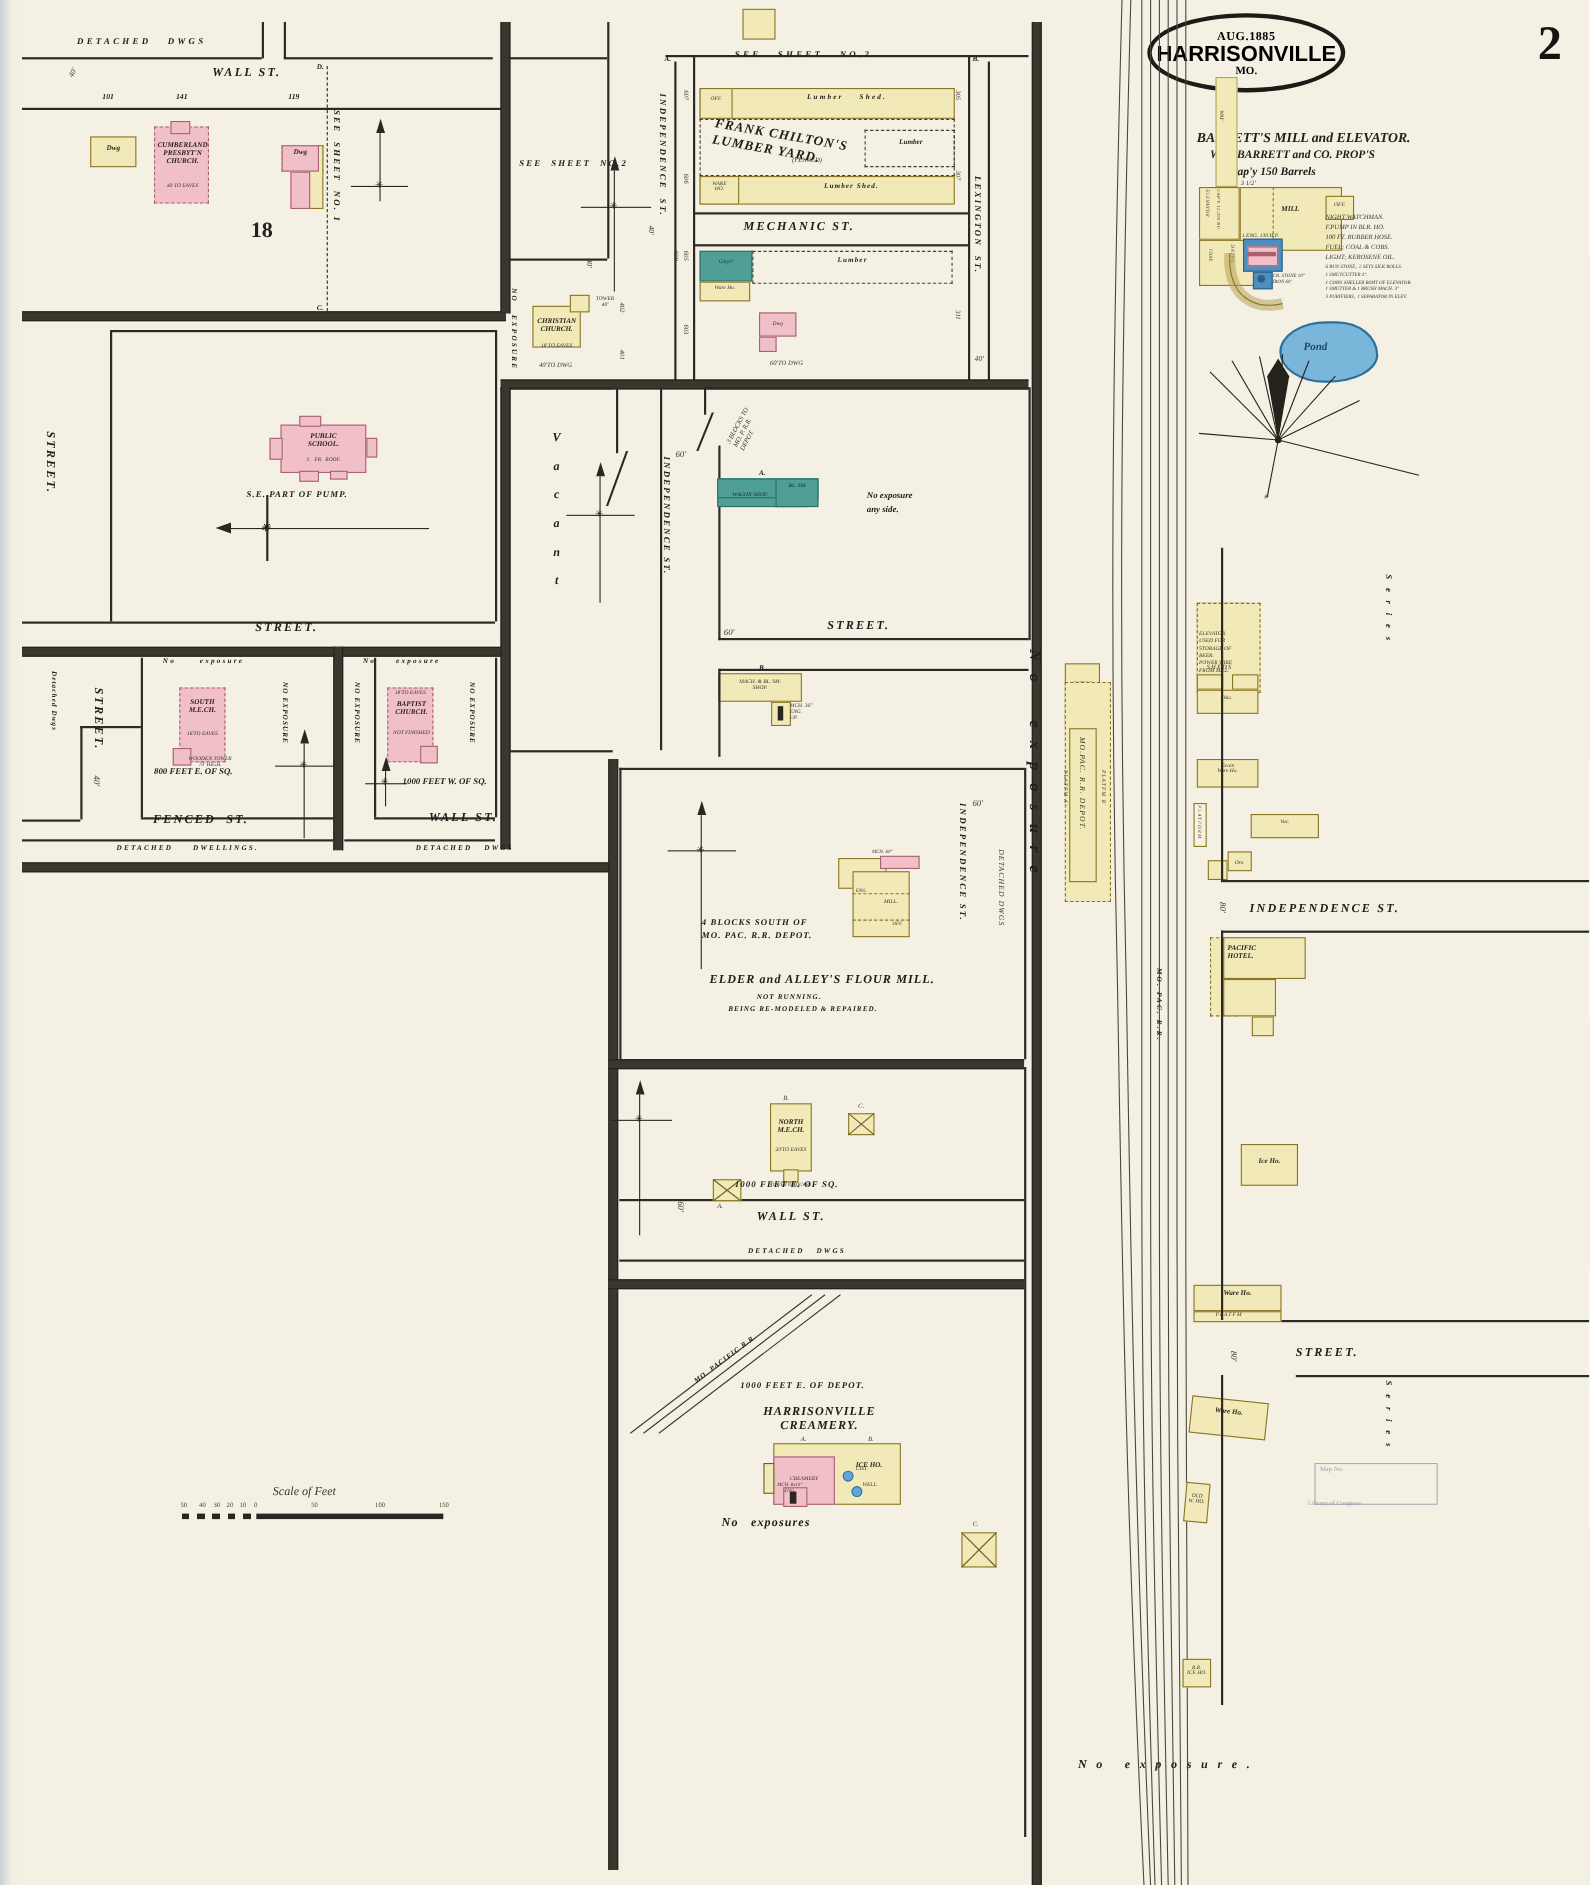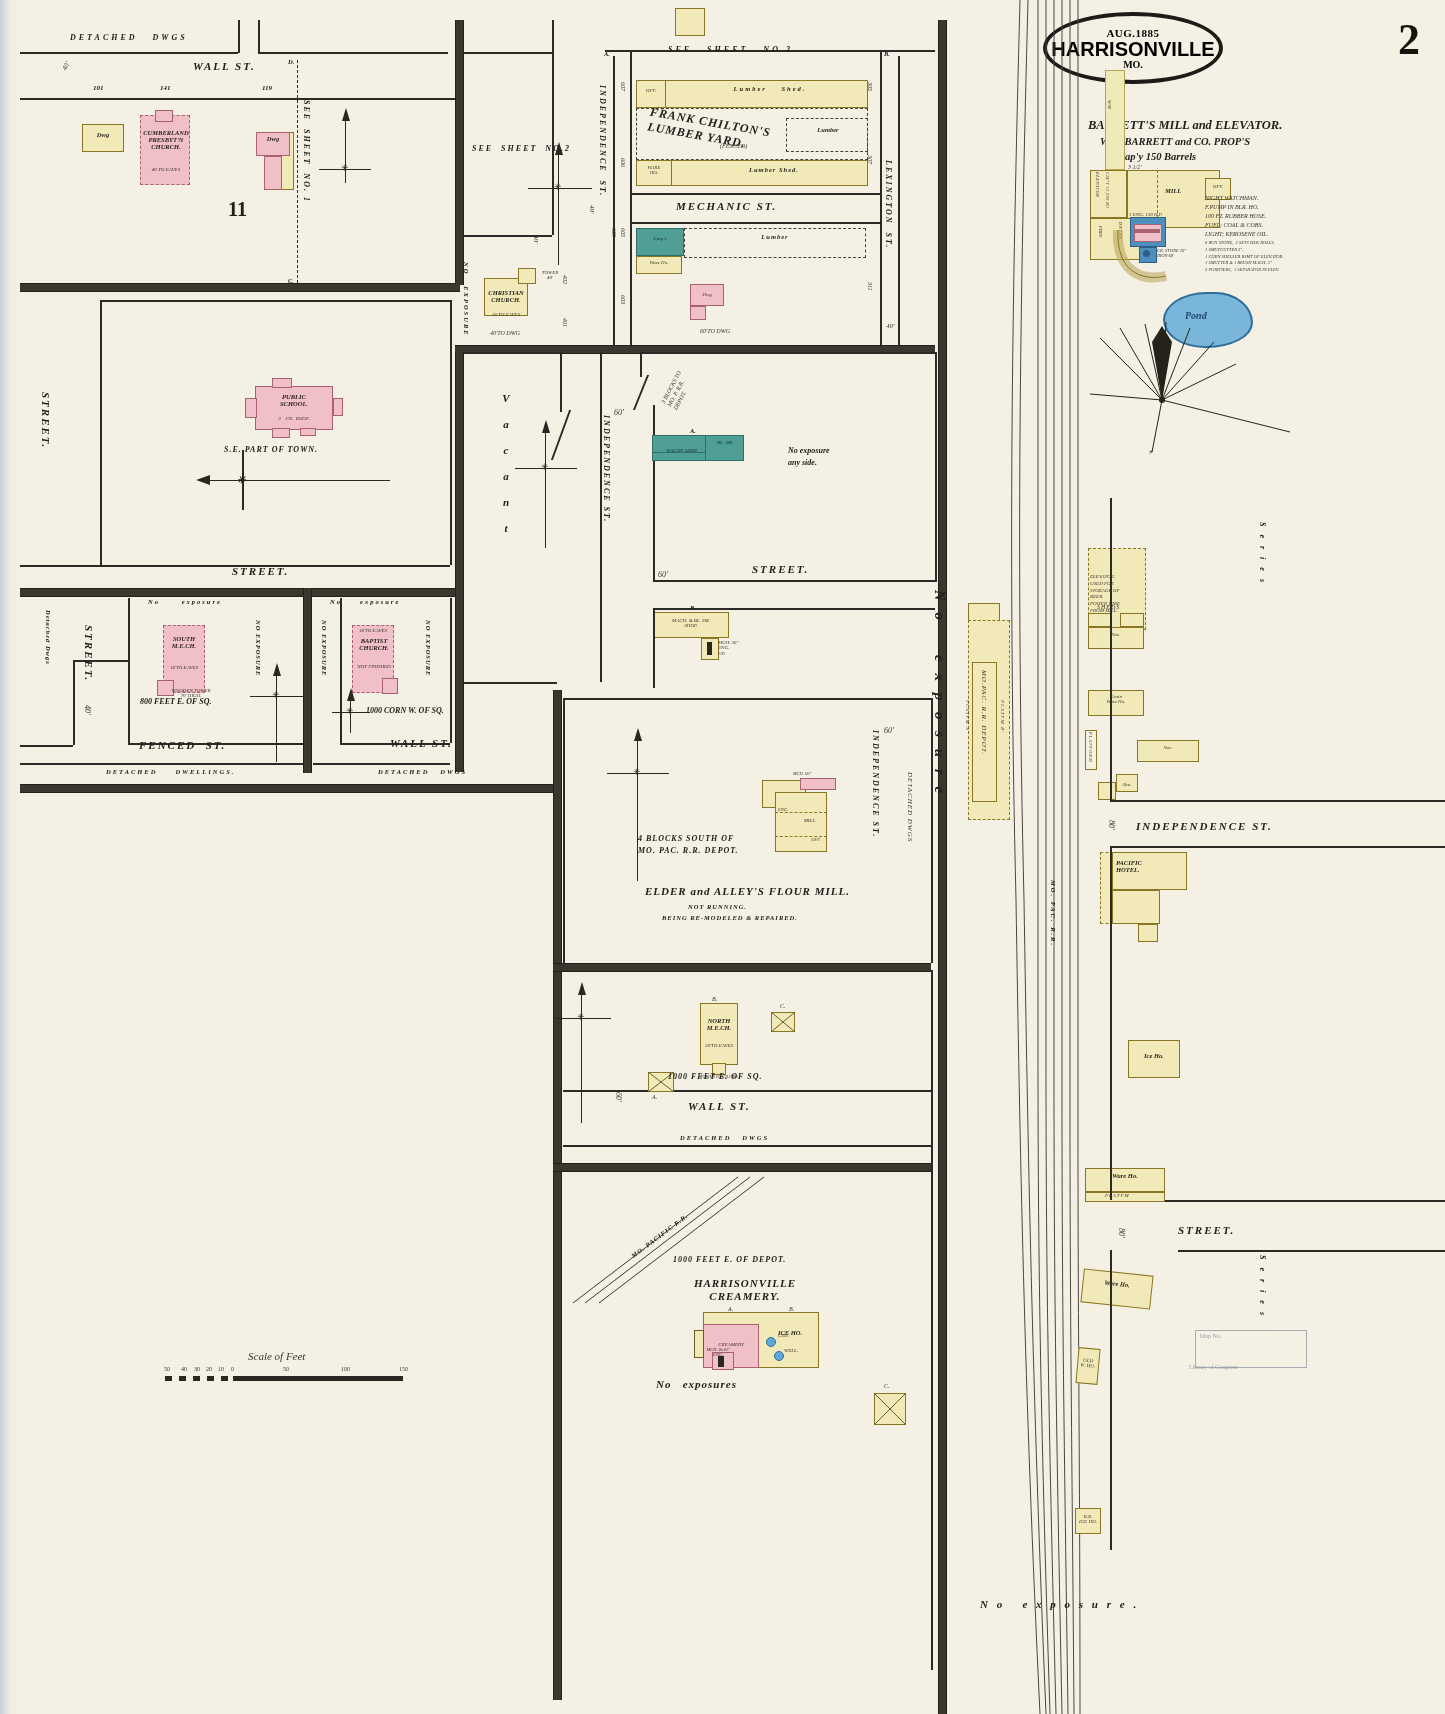--- a/index.html
+++ b/index.html
@@ -140,21 +140,21 @@
   <div class="txt vsmall" style="left:288px;top:58px;">D.</div>
   <div class="txt vsmall" style="left:288px;top:277px;">C.</div>
 
   <div class="narrow" style="left:345px;top:108px;">
     <div class="head"></div>
     <div class="shaft" style="top:13px;height:62px;"></div>
     <div class="cross" style="left:-26px;top:61px;width:52px;"></div>
     <div class="star" style="left:-4px;top:55px;">✳</div>
   </div>
 
-  <div class="txt huge" style="left:228px;top:198px;font-style:normal;font-family:'Liberation Serif',serif;">11</div>
+  <div class="txt huge" style="left:228px;top:198px;font-style:normal;font-family:'Liberation Serif',serif;">18</div>
 
   <div class="band" style="left:20px;top:283px;width:440px;"></div>
 
   <div class="bandv" style="left:455px;top:20px;height:265px;"></div>
   <div class="line hline" style="left:462px;top:52px;width:90px;"></div>
   <div class="line vline" style="left:552px;top:20px;height:215px;"></div>
   <div class="line hline" style="left:462px;top:235px;width:90px;"></div>
 
   <div class="txt small" style="left:472px;top:144px;letter-spacing:2px;">SEE  SHEET  NO.2</div>
 
@@ -249,21 +249,21 @@
 
   <div class="bldg pink" style="left:255px;top:386px;width:78px;height:44px;"></div>
   <div class="bldg pink" style="left:272px;top:378px;width:20px;height:10px;"></div>
   <div class="bldg pink" style="left:333px;top:398px;width:10px;height:18px;"></div>
   <div class="bldg pink" style="left:245px;top:398px;width:12px;height:20px;"></div>
   <div class="bldg pink" style="left:272px;top:428px;width:18px;height:10px;"></div>
   <div class="bldg pink" style="left:300px;top:428px;width:16px;height:8px;"></div>
   <div class="blabel vsmall" style="left:252px;top:394px;width:84px;">PUBLIC
 SCHOOL.</div>
   <div class="blabel tiny" style="left:252px;top:416px;width:84px;">3    FR.  ROOF.</div>
-  <div class="txt small" style="left:224px;top:445px;letter-spacing:1px;">S.E. PART OF TOWN.</div>
+  <div class="txt small" style="left:224px;top:445px;letter-spacing:1px;">S.E. PART OF PUMP.</div>
 
   <div class="warrow">
     <div class="shaft" style="left:210px;top:480px;width:180px;"></div>
     <div class="head" style="left:196px;top:475px;"></div>
     <div class="line vline" style="left:242px;top:450px;height:60px;"></div>
     <div class="txt" style="left:237px;top:474px;font-size:10px;">✳</div>
   </div>
 
   <div class="txt med" style="left:232px;top:565px;letter-spacing:2px;">STREET.</div>
 
@@ -372,21 +372,21 @@
   <div class="blabel vsmall" style="left:348px;top:638px;width:52px;">BAPTIST
 CHURCH.</div>
   <div class="blabel tiny" style="left:348px;top:664px;width:52px;">NOT FINISHED</div>
 
   <div class="narrow" style="left:350px;top:688px;">
     <div class="head"></div>
     <div class="shaft" style="top:13px;height:32px;"></div>
     <div class="cross" style="left:-18px;top:24px;width:38px;"></div>
     <div class="star" style="left:-4px;top:18px;">✳</div>
   </div>
-  <div class="txt small" style="left:366px;top:706px;">1000 CORN W. OF SQ.</div>
+  <div class="txt small" style="left:366px;top:706px;">1000 FEET W. OF SQ.</div>
   <div class="txt med" style="left:390px;top:737px;letter-spacing:2px;">WALL ST.</div>
   <div class="line hline" style="left:313px;top:763px;width:137px;"></div>
   <div class="txt vsmall" style="left:378px;top:768px;letter-spacing:2px;">DETACHED   DWGS</div>
 
   <div class="band" style="left:20px;top:784px;width:540px;"></div>
   <div class="bandv" style="left:553px;top:690px;height:1010px;"></div>
 
   <div class="line hline" style="left:563px;top:698px;width:368px;"></div>
   <div class="line vline" style="left:563px;top:698px;height:265px;"></div>
   <div class="line vline" style="left:931px;top:698px;height:265px;"></div>

